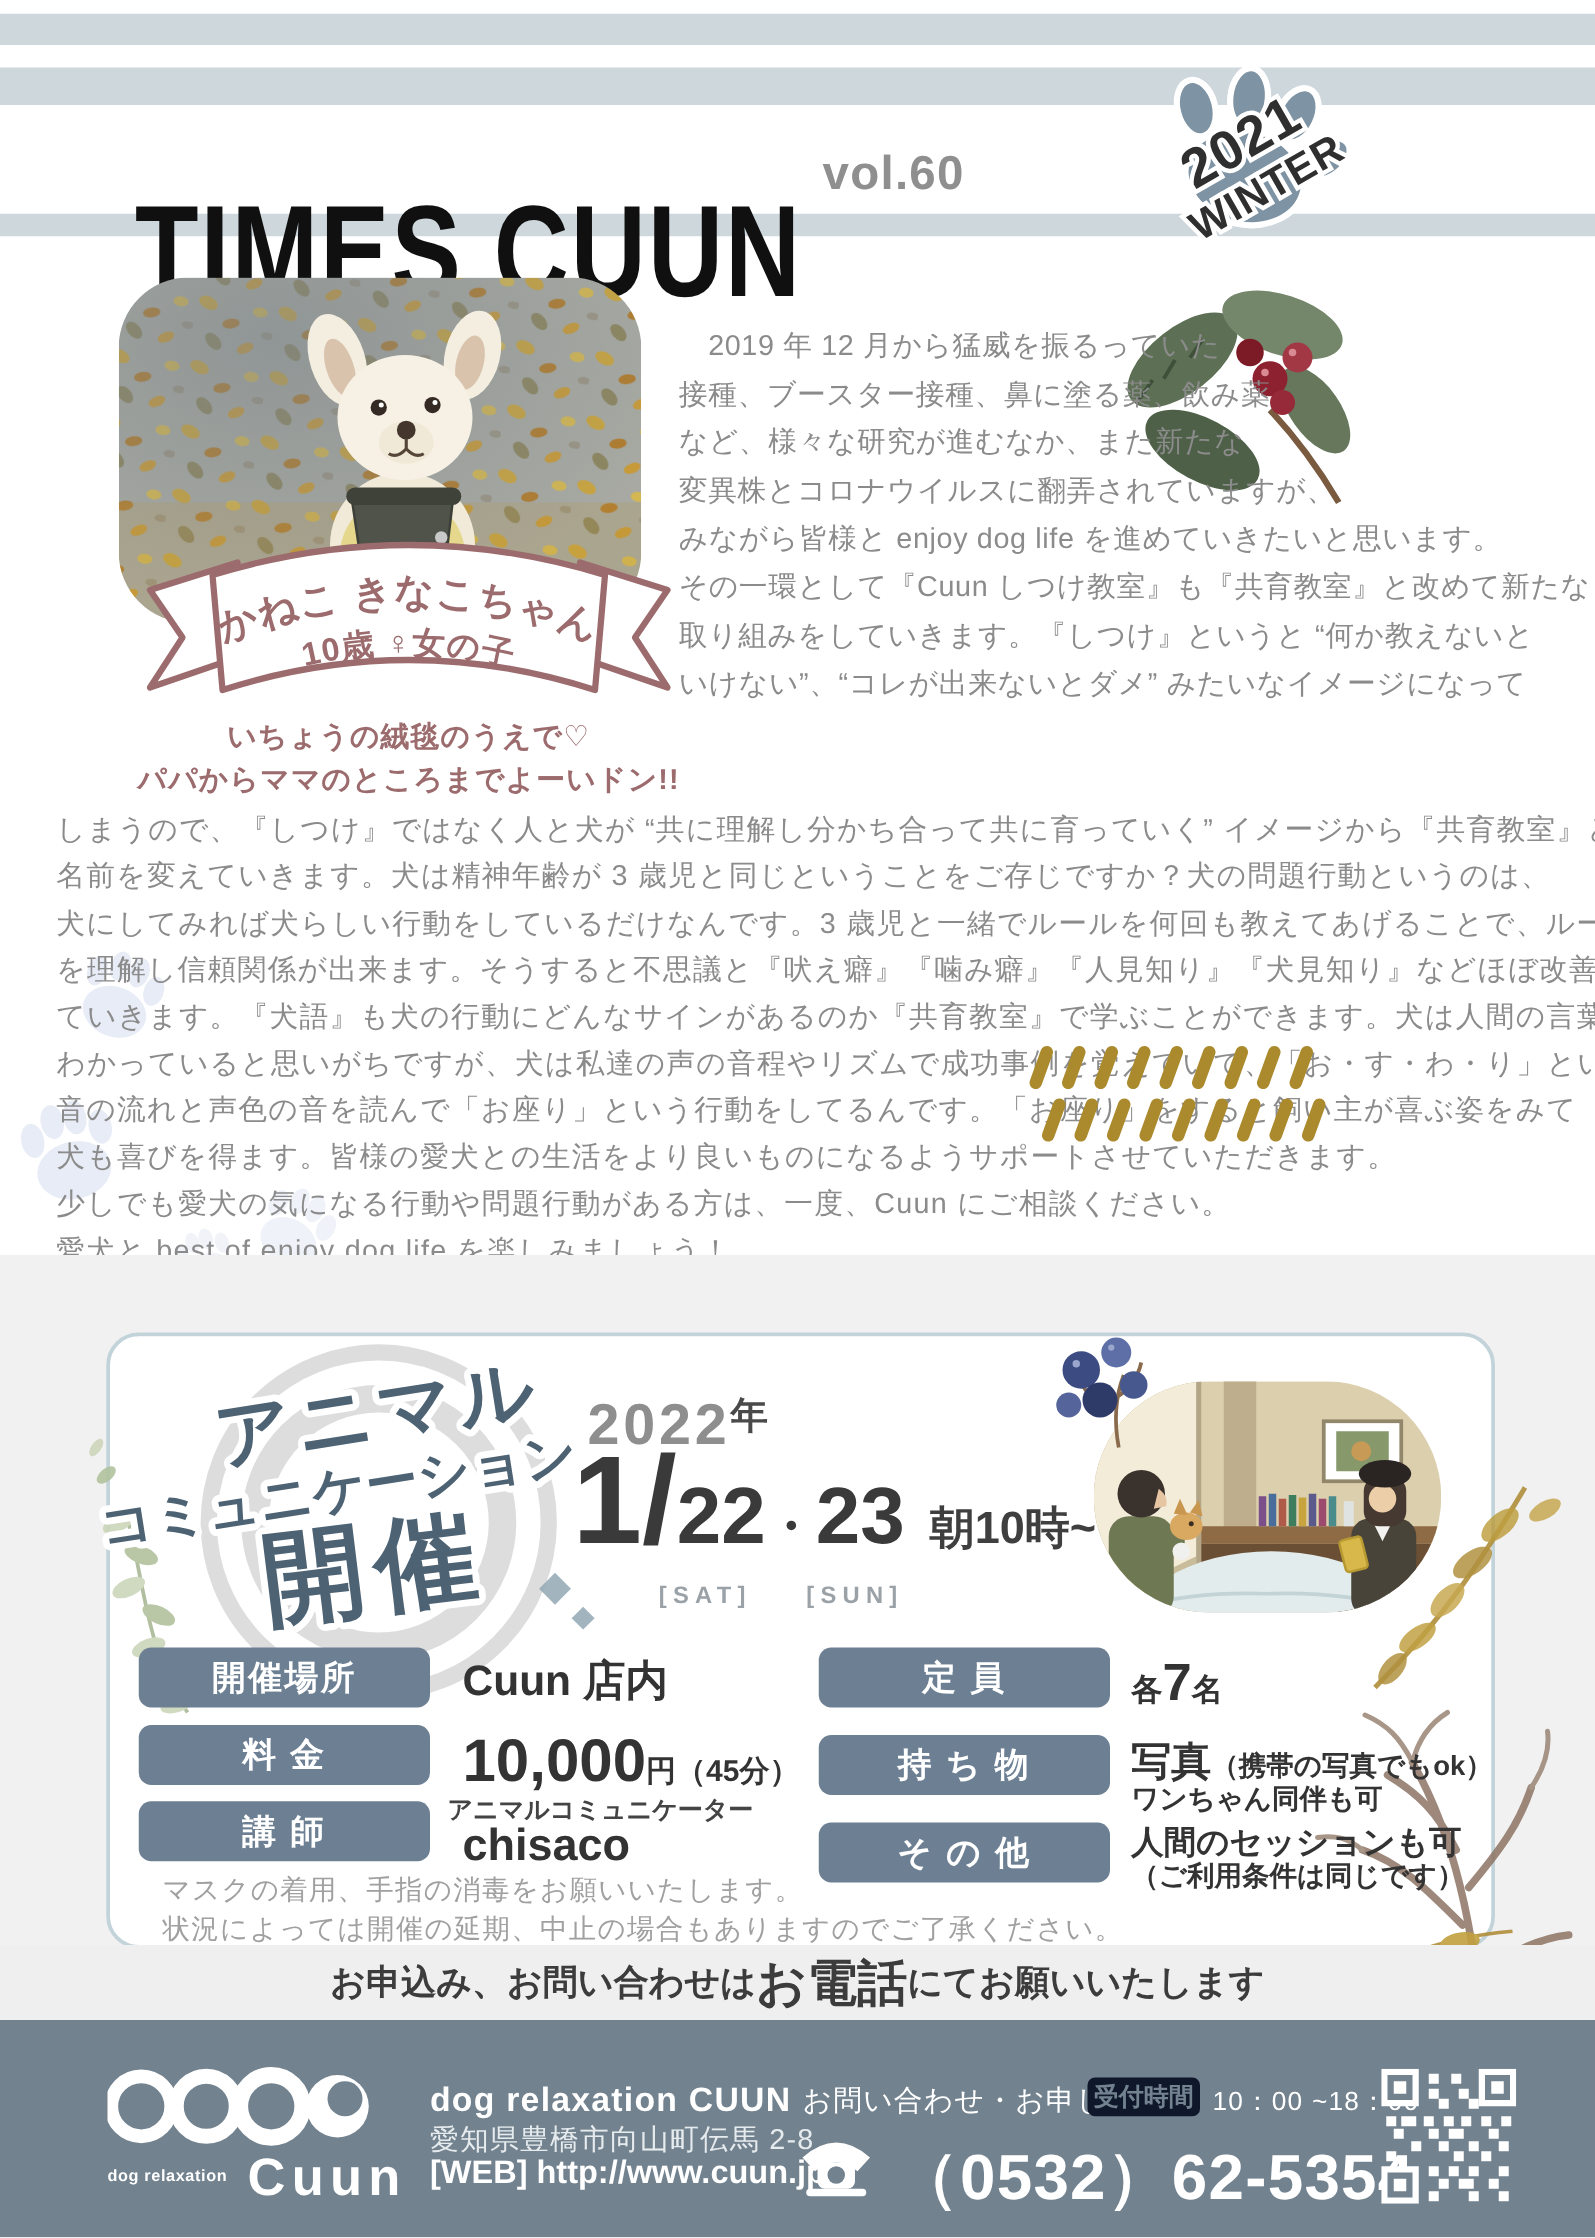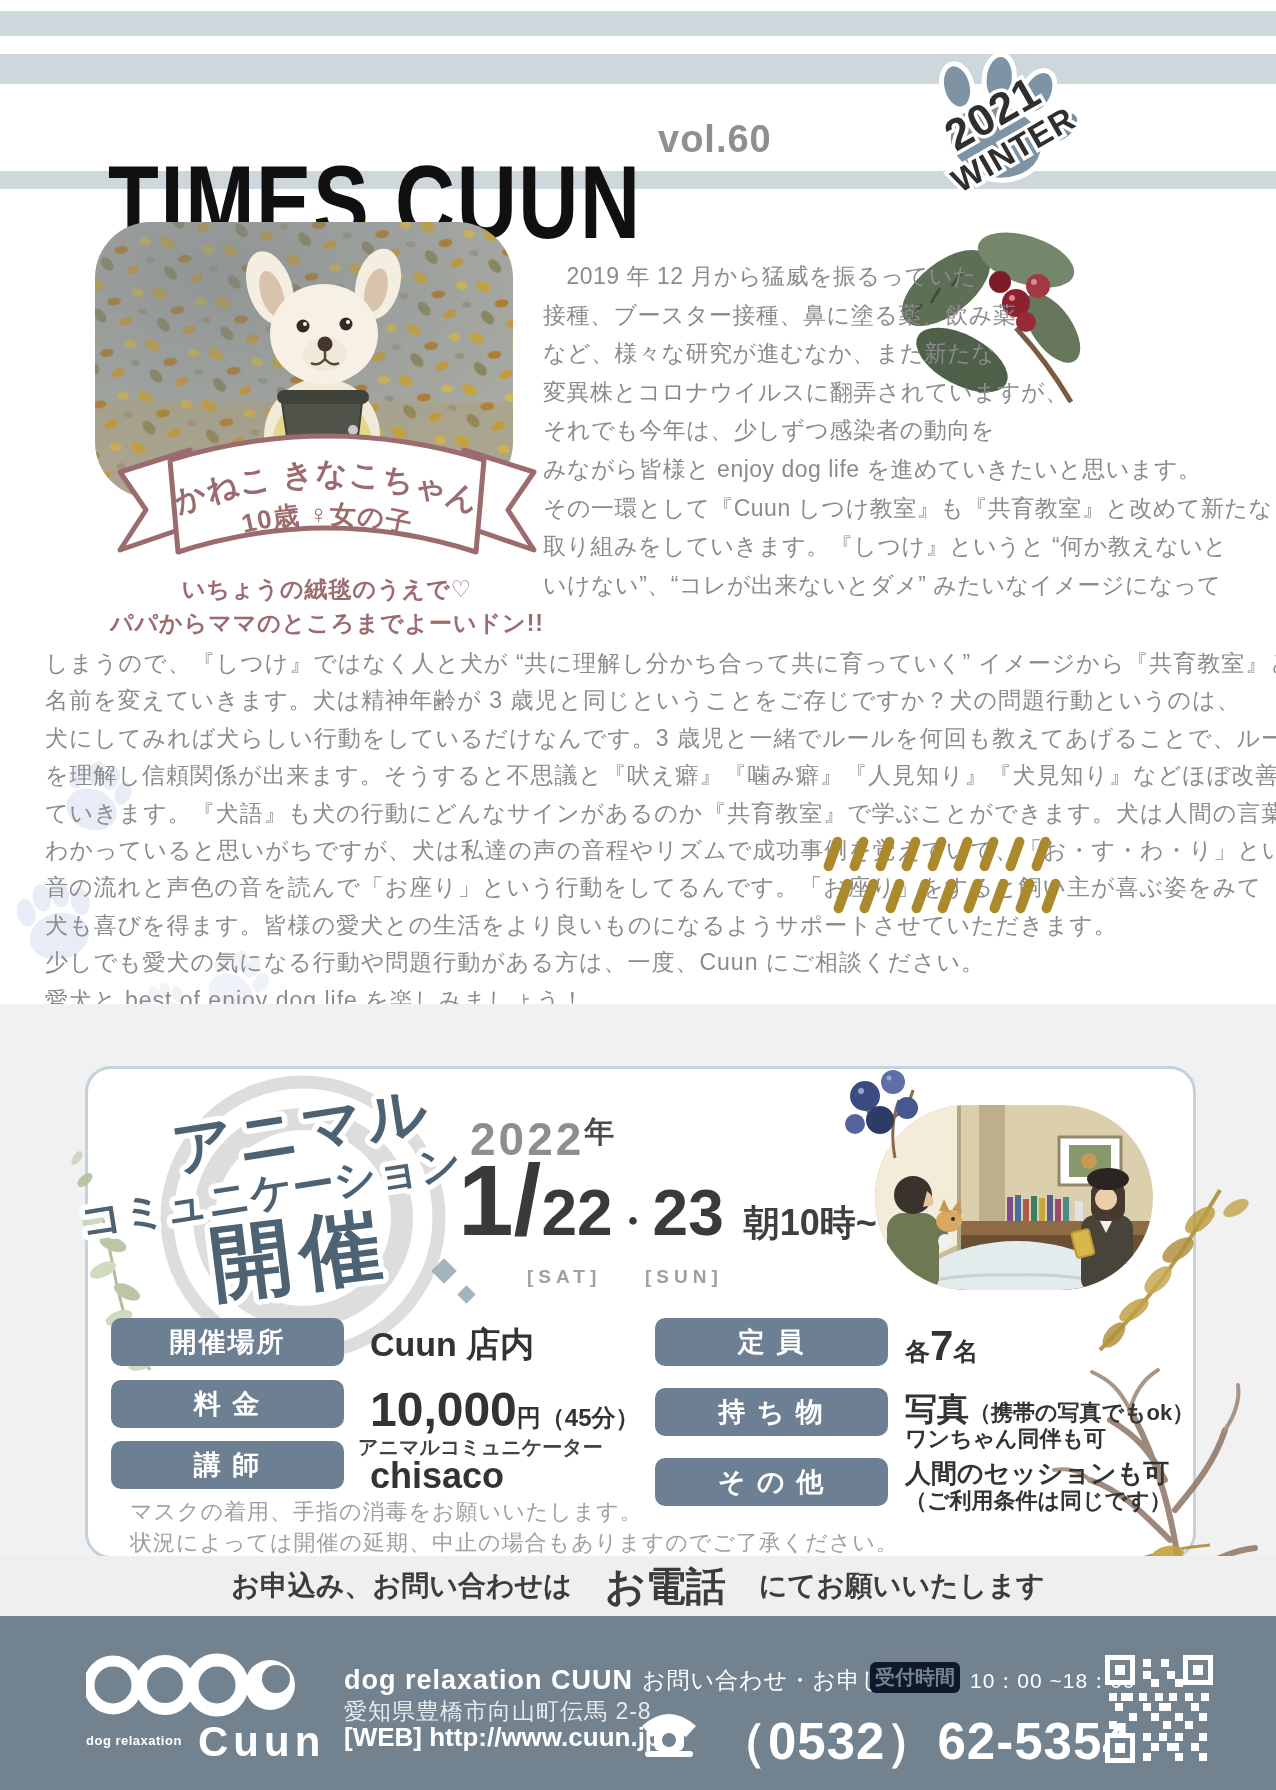--- a/index.html
+++ b/index.html
@@ -27,21 +27,21 @@
   .d-pre{font-size:100px;font-weight:800;}
   .d-day{font-size:64px;font-weight:800;}
   .d-sep{font-size:40px;font-weight:800;}
   .d-time{font-size:36px;font-weight:700;margin-left:20px;color:#3f3f3f;}
   .dow{position:absolute;font-size:19px;font-weight:700;color:#9aa2a8;letter-spacing:5px;}
   .pill{position:absolute;width:233px;height:48px;background:#6d8093;border-radius:10px;color:#fff;
         display:flex;align-items:center;justify-content:center;font-size:27px;font-weight:700;letter-spacing:2px;}
   .val{position:absolute;color:#333;white-space:nowrap;}
   .notes{position:absolute;left:130px;top:1496px;font-size:22px;line-height:31px;color:#a0a0a0;letter-spacing:1px;}
   .cta{position:absolute;left:0;top:1556px;width:1276px;height:60px;background:#efefef;
-       display:flex;align-items:center;justify-content:center;color:#3c3c3c;gap:33px;}
+       display:flex;align-items:center;justify-content:center;color:#3c3c3c;}
   .footer{position:absolute;left:0;top:1616px;width:1276px;height:174px;background:#72828f;color:#fff;}
   .diamond{position:absolute;background:#92a7b3;transform:rotate(45deg);opacity:.85;}
   .ev-photo{position:absolute;left:875px;top:1105px;width:278px;height:185px;border-radius:93px;overflow:hidden;}
 </style>
 </head>
 <body>
 
 <div class="page">
 
   <div class="stripe" style="top:11px;height:25px;"></div>
@@ -141,21 +141,20 @@
     <circle cx="160" cy="114" r="10" fill="#962a38"></circle>
     <circle cx="146" cy="90" r="3" fill="#d98a93"></circle>
     <circle cx="168" cy="74" r="3" fill="#d98a93"></circle>
   </svg>
 
   <div class="intro-col">
     <div>　2019 年 12 月から猛威を振るっていた</div>
     <div>接種、ブースター接種、鼻に塗る薬、飲み薬</div>
     <div>など、様々な研究が進むなか、また新たな</div>
     <div>変異株とコロナウイルスに翻弄されていますが、</div>
-    <div>それでも今年は、少しずつ感染者の動向を</div>
     <div>みながら皆様と enjoy dog life を進めていきたいと思います。</div>
     <div>その一環として『Cuun しつけ教室』も『共育教室』と改めて新たな</div>
     <div>取り組みをしていきます。『しつけ』というと “何か教えないと</div>
     <div>いけない”、“コレが出来ないとダメ” みたいなイメージになって</div>
   </div>
 
   <svg class="abs" style="left:5px;top:740px;" width="320" height="290" viewBox="0 0 320 290" fill="#e3e8f4" opacity="0.8">
     <g transform="translate(90,60) rotate(20)">
       <ellipse cx="0" cy="10" rx="26" ry="20"></ellipse>
         <ellipse cx="-24" cy="-16" rx="8" ry="12"></ellipse>

